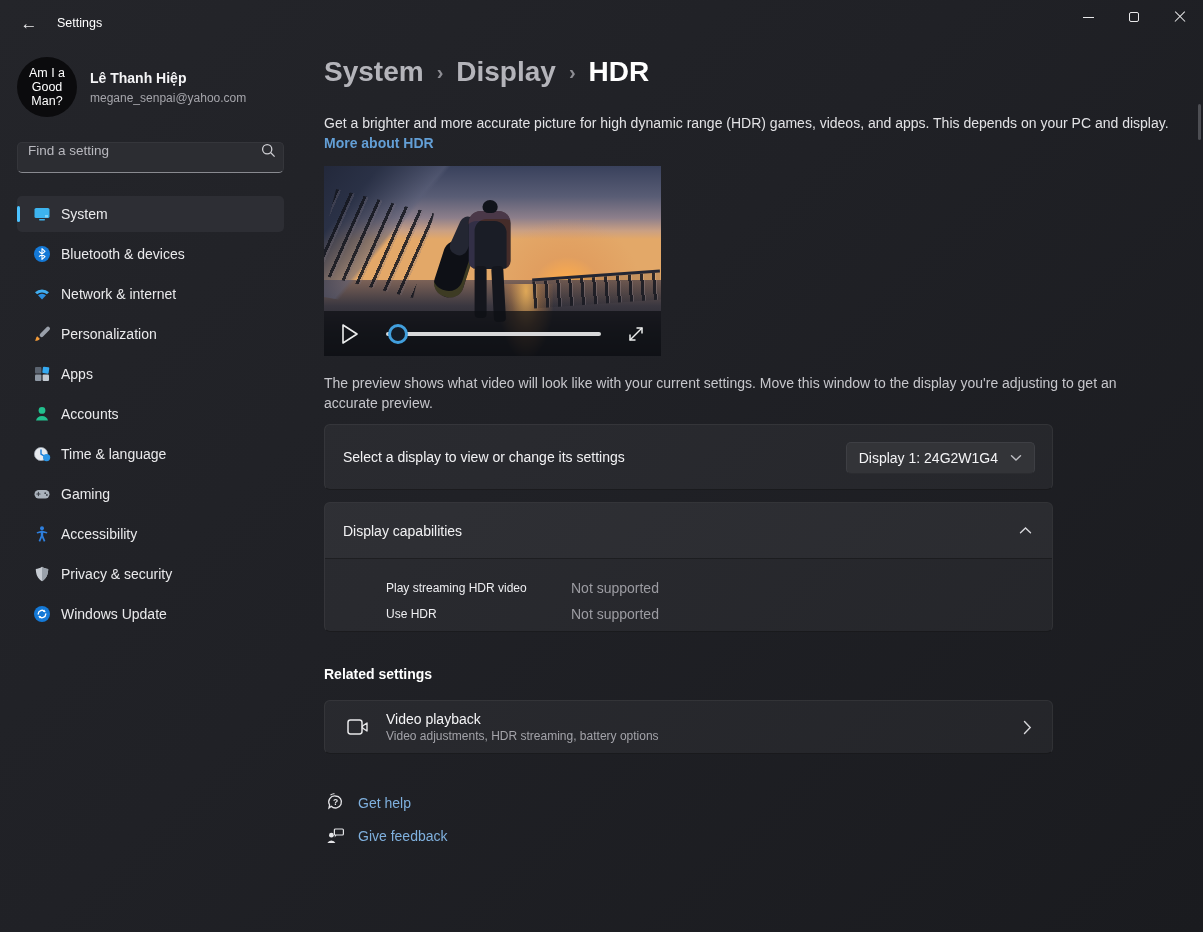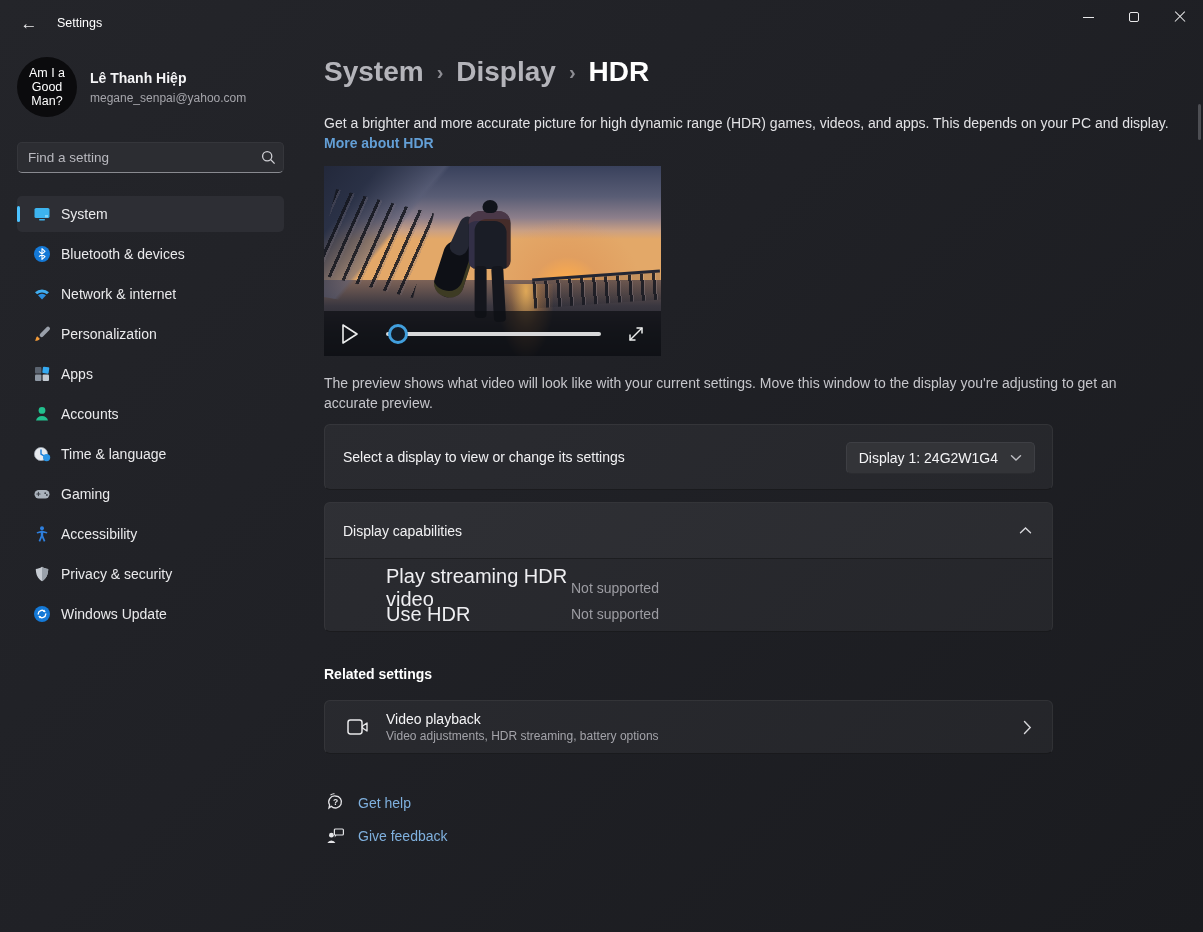--- a/index.html
+++ b/index.html
@@ -21,21 +21,21 @@
   .glyph-close { position:relative; width:12px; height:12px; }
   .glyph-close::before,.glyph-close::after { content:""; position:absolute; left:-1px; top:5px; width:14px; height:1.4px; background:#e9e9eb; }
   .glyph-close::before{ transform:rotate(45deg);} .glyph-close::after{ transform:rotate(-45deg);}
 
   
   .avatar { position:absolute; left:17px; top:57px; width:60px; height:60px; border-radius:50%; background:#0b0b0d; display:flex; flex-direction:column; align-items:center; justify-content:center; overflow:hidden; }
   .avatar span { color:#fff; font-size:12.5px; font-weight:normal; line-height:14px; white-space:nowrap; }
   .user-name { position:absolute; left:90px; top:70px; font-size:14px; font-weight:600; color:#f4f4f6; }
   .user-email { position:absolute; left:90px; top:91px; font-size:12px; color:#a5a5ab; }
 
-  .searchbox { position:absolute; left:17px; top:142px; width:267px; height:31px; background:#2c2d32; border:1px solid #35363b; border-bottom:1px solid #898a90; border-radius:5px; display:flex; align-items:center; }
+  .searchbox { position:absolute; left:17px; top:142px; width:267px; height:31px; background:#2c2d32; border:1px solid #35363b; border-bottom:1px solid #898a90; border-radius:5px; display:flex; align-items:flex-start; }
   .searchbox input { flex:1; background:transparent; border:none; outline:none; color:#e8e8ea; font-size:13.5px; padding:0 10px; font-family:"Liberation Sans", sans-serif; }
   .searchbox input::placeholder { color:#b9b9bf; }
   .search-icon { width:30px; display:flex; justify-content:center; align-items:center; }
 
   .nav { position:absolute; left:17px; top:196px; width:267px; }
   .nav-item { position:relative; height:36px; margin-bottom:4px; display:flex; align-items:center; border-radius:5px; cursor:pointer; }
   .nav-item.selected { background:#2d2e34; }
   .nav-item .accent-pill { position:absolute; left:0; top:10px; width:3px; height:16px; border-radius:2px; }
   .nav-icon { width:18px; height:18px; margin-left:16px; display:flex; align-items:center; justify-content:center; }
   .nav-label { margin-left:10px; font-size:14px; color:#eaeaec; }
@@ -88,21 +88,21 @@
   .select-label { margin-left:18px; font-size:14px; color:#f2f2f4; }
   .dropdown { position:absolute; right:17px; top:17px; height:32px; min-width:178px; background:#333438; border:1px solid #3e3f44; border-bottom-color:#2b2c30; border-radius:5px; display:flex; align-items:center; justify-content:center; gap:12px; padding:0 12px; cursor:pointer; }
   .dropdown .dd-text { font-size:14px; color:#f4f4f6; }
 
   .cap-card { top:502px; height:130px; overflow:hidden; }
   .cap-header { height:56px; display:flex; align-items:center; background:rgba(255,255,255,0.028); border-bottom:1px solid rgba(0,0,0,0.35); cursor:pointer; }
   .cap-title { margin-left:18px; font-size:14px; color:#f2f2f4; flex:1; }
   .cap-chevron { margin-right:20px; }
   .cap-body { padding:16px 0 0 61px; }
   .cap-row { display:flex; height:26px; align-items:center; }
-  .cap-label { width:185px; font-size:20px; color:#eeeeF1; }
+  .cap-label { width:185px; font-size:12px; color:#eeeeF1; }
   .cap-value { font-size:14px; color:#9c9ca2; }
 
   .section-title { position:absolute; left:324px; top:666px; font-size:14px; font-weight:700; color:#fff; }
 
   .related-card { top:700px; height:54px; cursor:pointer; }
   .rel-icon { margin-left:21px; width:24px; height:24px; display:flex; align-items:center; justify-content:center; }
   .rel-text { margin-left:16px; display:flex; flex-direction:column; justify-content:space-between; }
   .rel-title { font-size:14px; color:#f4f4f6; }
   .rel-sub { font-size:12px; color:#a3a3a9; margin-top:2px; }
   .rel-chevron { margin-left:auto; margin-right:20px; }

